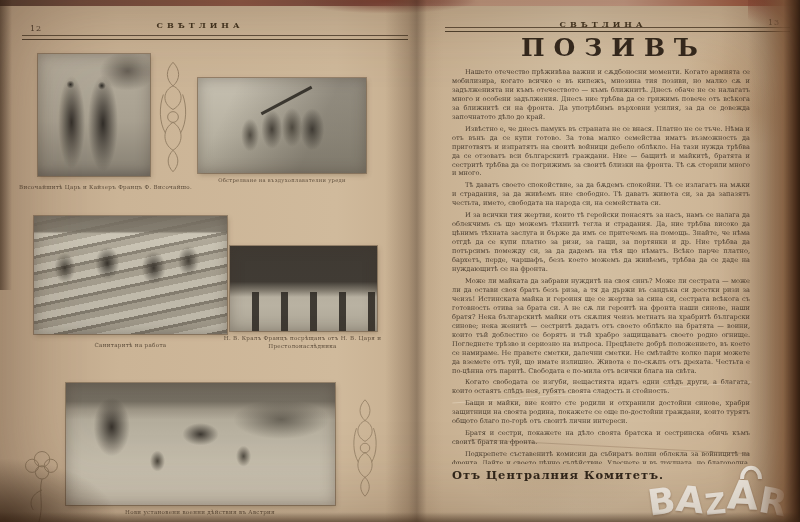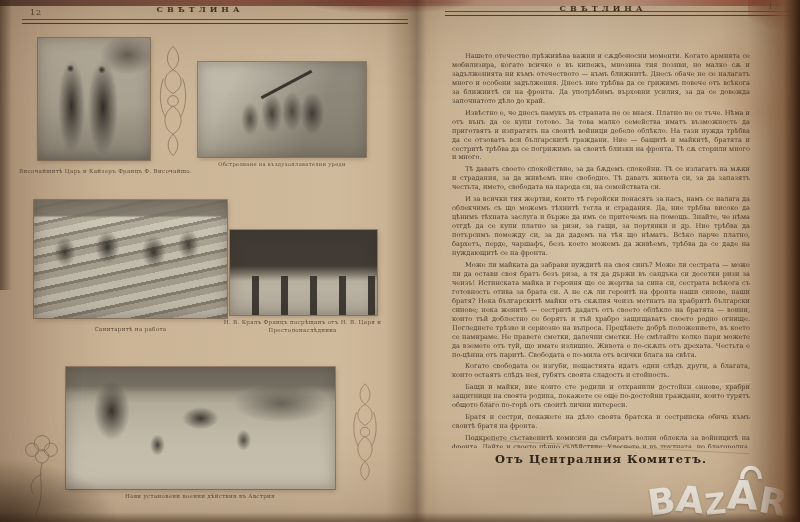--- a/index.html
+++ b/index.html
@@ -25,21 +25,21 @@
   .bottom-edge{position:absolute;left:0;bottom:0;width:100%;height:10px;
     background:linear-gradient(0deg,rgba(50,32,18,.55),rgba(50,32,18,0));}
   .stain1{position:absolute;left:668px;top:28px;width:125px;height:115px;
     background:radial-gradient(50% 50% at 50% 40%,rgba(160,115,70,.2),rgba(160,115,70,0) 75%),
                radial-gradient(30% 30% at 72% 72%,rgba(150,105,65,.2),rgba(150,105,65,0));}
   .stain2{position:absolute;left:462px;top:408px;width:220px;height:110px;
     background:radial-gradient(55% 55% at 45% 55%,rgba(130,95,60,.18),rgba(130,95,60,0) 78%);}
   .crease1{position:absolute;left:452px;top:392px;width:300px;height:1px;background:rgba(255,246,230,.3);transform:rotate(-4deg);}
   .crease2{position:absolute;left:470px;top:446px;width:280px;height:1px;background:rgba(90,60,40,.22);transform:rotate(3deg);}
 
-  .page{position:absolute;top:0;height:464px;}
+  .page{position:absolute;top:16px;height:464px;}
   .page-left{left:0;width:430px;}
   .page-right{left:430px;width:370px;}
 
   .pagenum{position:absolute;font-size:8px;color:#4a3a2b;letter-spacing:1px;}
   .header{position:absolute;font-size:8px;font-weight:700;color:#41331f;letter-spacing:4px;text-align:center;}
   .rule{position:absolute;height:3px;border-top:1px solid rgba(62,47,30,.75);border-bottom:1.6px solid rgba(58,44,28,.85);}
 
   .photo{position:absolute;box-shadow:0 0 0 1px rgba(70,55,40,.4),1px 2px 5px rgba(80,60,40,.3),inset 0 0 14px rgba(60,50,40,.35);}
   .caption{position:absolute;font-size:5.6px;line-height:1.45;color:#4b3c2c;text-align:center;letter-spacing:.3px;opacity:.88;}
 
@@ -81,21 +81,21 @@
     linear-gradient(180deg,rgba(70,64,55,.55) 0 15%,rgba(120,112,98,.35) 22%,rgba(0,0,0,0) 30%),
     linear-gradient(180deg,#a39b8b 0%,#b6af9e 35%,#c6bfae 65%,#d0c9b8 100%);}
 
   .ornament{position:absolute;opacity:.6;}
   .ornament svg{display:block;}
 
   .title{position:absolute;font-weight:700;font-size:25px;letter-spacing:9px;padding-left:9px;
     color:#33281d;text-align:center;}
   .body-text{position:absolute;color:#3f3327;font-size:6.6px;line-height:1.36;text-align:justify;overflow:hidden;opacity:.93;}
   .body-text p{margin:0 0 3px;text-indent:13px;}
-  .signature{position:absolute;font-weight:700;font-size:11.5px;letter-spacing:1px;color:#2f251a;text-align:center;}
+  .signature{position:absolute;font-weight:700;font-size:11.5px;letter-spacing:1px;color:#2f251a;text-align:left;}
 
   .plamen{position:absolute;left:16px;top:8px;font-family:"DejaVu Sans",sans-serif;font-weight:700;
     font-size:31px;color:#fcfcfb;letter-spacing:1px;opacity:.97;text-shadow:0 1px 3px rgba(60,40,20,.3);}
   .bazar{position:absolute;left:648px;top:462px;width:150px;height:58px;display:flex;align-items:flex-end;gap:1px;
     color:#f7f4ec;font-family:"DejaVu Sans",sans-serif;font-weight:900;opacity:.93;
     filter:drop-shadow(0 1px 1px rgba(90,60,40,.45));}
   .bz{display:inline-block;font-size:36px;line-height:1;}
   .bz-0{transform:rotate(-8deg);}
   .bz-1{transform:rotate(6deg) translateY(-2px);}
   .bz-2{font-size:29px;transform:rotate(-6deg) translateY(-1px);}
@@ -174,20 +174,21 @@
         <path d="M15 86 C9 92 9 100 15 106 C21 100 21 92 15 86 Z"></path>
       </svg>
     </div>
   </div>
 
   <div class="page page-right">
     <div class="header" style="left:93px;top:3px;width:160px;">СВѢТЛИНА</div>
     <div class="pagenum" style="left:338px;top:2px;">13</div>
     <div class="rule" style="left:15px;top:11px;width:345px;"></div>
 
+    <div class="title" style="left:60px;top:17px;width:230px;">ПОЗИВЪ</div>
 
     <div class="body-text" style="left:22px;top:52px;width:298px;height:396px;">
       <p>Нашето отечество прѣживѣва важни и сѫдбоносни моменти. Когато армията се мобилизира, когато всичко е въ кипежъ, мнозина тия позиви, но малко сѫ и задълженията ни къмъ отечеството — къмъ ближнитѣ. Днесъ обаче не се налагатъ много и особени задължения. Днесъ ние трѣбва да се грижимъ повече отъ всѣкога за ближнитѣ си на фронта. Да употрѣбимъ върховни усилия, за да се довежда започнатото дѣло до край.</p>
       <p>Извѣстно е, че днесъ памукъ въ страната не се внася. Платно не се тъче. Нѣма и отъ вънъ да се купи готово. За това малко семейства иматъ възможность да приготвятъ и изпратятъ на своитѣ войници дебело облѣкло. На тази нужда трѣбва да се отзоватъ вси българскитѣ граждани. Ние — бащитѣ и майкитѣ, братята и сестритѣ трѣбва да се погрижимъ за своитѣ близки на фронта. Тѣ сѫ сторили много и много.</p>
       <p>Тѣ даватъ своето спокойствие, за да бѫдемъ спокойни. Тѣ се излагатъ на мѫки и страдания, за да живѣемъ ние свободно. Тѣ даватъ живота си, за да запазятъ честьта, името, свободата на народа си, на семействата си.</p>
       <p>И за всички тия жертви, които тѣ геройски понасятъ за насъ, намъ се налага да облекчимъ съ що можемъ тѣхнитѣ тегла и страдания. Да, ние трѣбва високо да цѣнимъ тѣхната заслуга и бърже да имъ се притечемъ на помощь. Знайте, че нѣма отгдѣ да се купи платно за ризи, за гащи, за портянки и др. Ние трѣбва да потърсимъ помежду си, за да дадемъ на тѣя що нѣматъ. Всѣко парче платно, бархетъ, перде, чаршафъ, безъ което можемъ да живѣемъ, трѣбва да се даде на нуждающитѣ се на фронта.</p>
       <p>Може ли майката да забрави нуждитѣ на своя синъ? Може ли сестрата — може ли да остави своя братъ безъ риза, а тя да държи въ сандъка си десетки ризи за чеизъ! Истинската майка и героиня ще се жертва за сина си, сестрата всѣкога съ готовность отива за брата си. А не сѫ ли героитѣ на фронта наши синове, наши братя? Нека българскитѣ майки отъ скѫпия чеизъ метнатъ на храбритѣ български синове; нека женитѣ — сестритѣ дадатъ отъ своето облѣкло на братята — воини, които тъй доблестно се борятъ и тъй храбро защищаватъ своето родно огнище. Погледнете трѣзво и сериозно на въпроса. Прецѣнете добрѣ положението, въ което се намираме. Не правете сметки, далечни сметки. Не смѣтайте колко пари можете да вземете отъ туй, що имате излишно. Живота е по-скѫпъ отъ дрехата. Честьта е по-цѣнна отъ паритѣ. Свободата е по-мила отъ всички блага на свѣта.</p>
       <p>Когато свободата се изгуби, нещастията идатъ едни слѣдъ други, а благата, които остаятъ слѣдъ нея, губятъ своята сладость и стойность.</p>
       <p>Бащи и майки, вие които сте родили и отхранили достойни синове, храбри защитници на своята родина, покажете се още по-достойни граждани, които турятъ общото благо по-горѣ отъ своитѣ лични интереси.</p>
       <p>Братя и сестри, покажете на дѣло своята братска и сестринска обичь къмъ своитѣ братя на фронта.</p>

